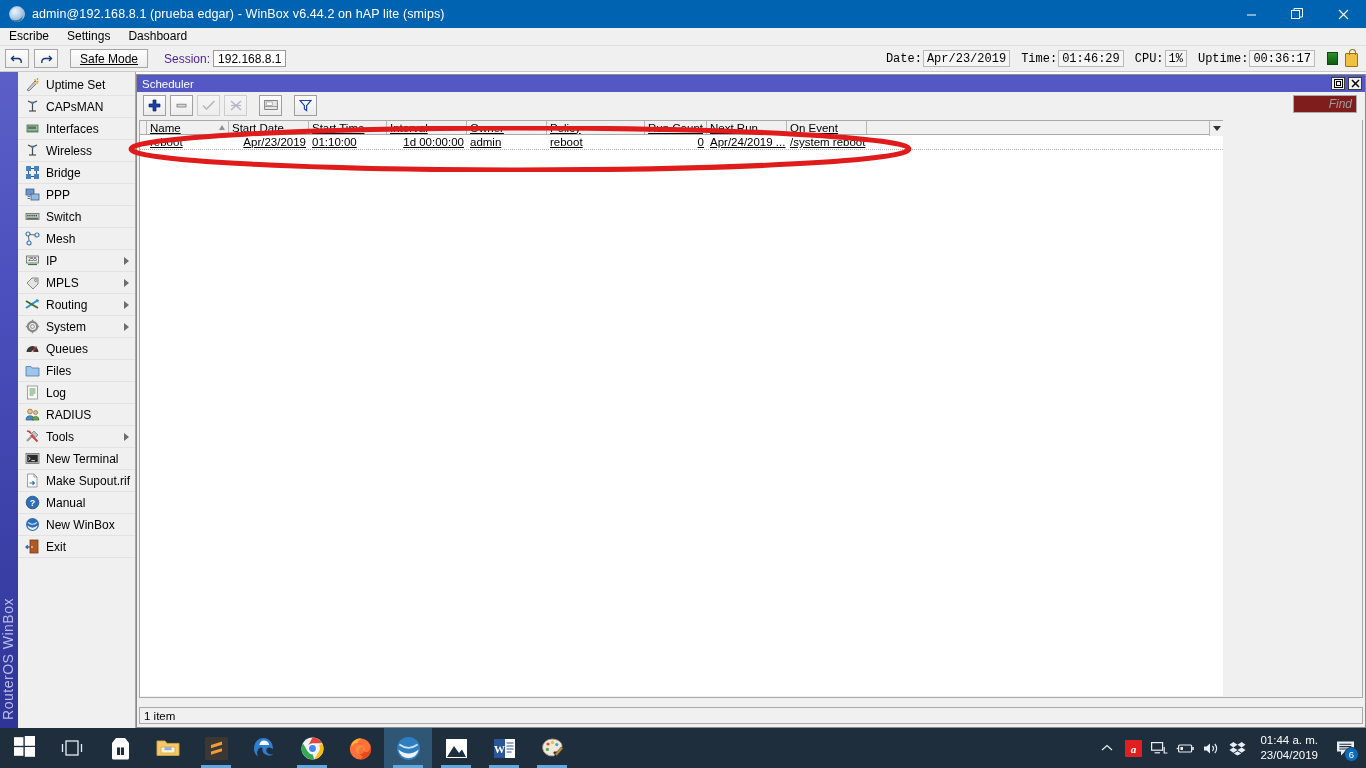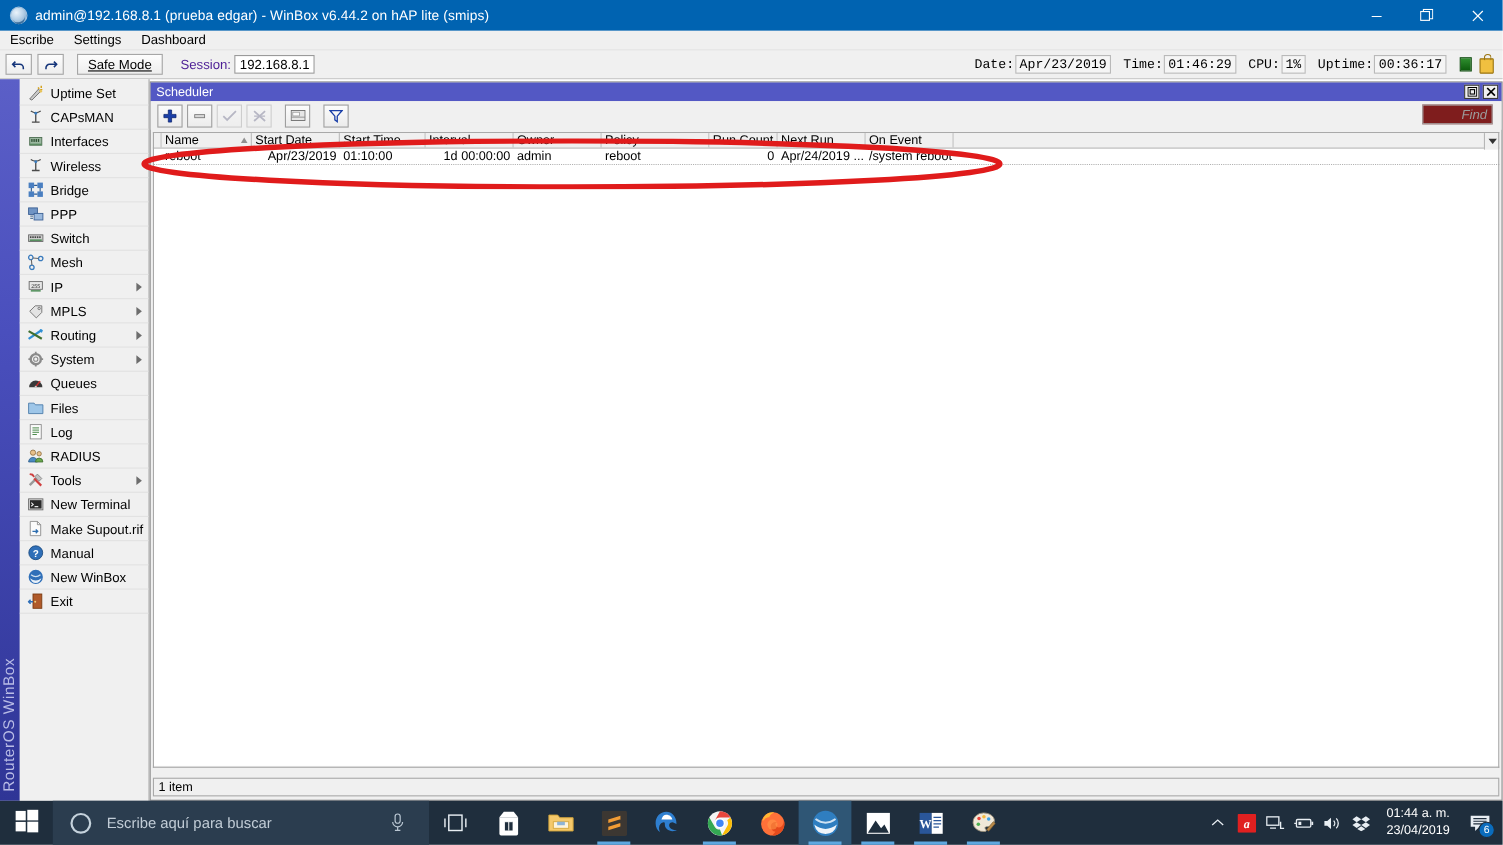--- a/index.html
+++ b/index.html
@@ -196,21 +196,21 @@
   #find-box {
     position: absolute; right: 8px; top: 3px;
     width: 64px; height: 18px;
     background: #7f1d1d; border: 1px solid #aaaaaa;
     display: flex; align-items: center; justify-content: flex-end;
     padding-right: 4px;
     color: #9c9c9c; font-style: italic; font-size: 12px;
   }
 
   
-  #sch-table { position: absolute; left: 2px; top: 45px; width: 1224px; }
+  #sch-table { position: absolute; left: 2px; top: 45px; width: 1084px; text-decoration: underline; }
   #thead {
     height: 15px; display: flex;
     background: #f0f0f0;
     border-top: 1px solid #a9a9a9;
     border-bottom: 1px solid #a9a9a9;
     position: relative;
   }
   #thead .corner-cell {
     width: 8px; border-right: 1px solid #b6b6b6; flex: 0 0 8px;
     background: #f0f0f0;
@@ -796,31 +796,20 @@
     <span>
       <svg width="21" height="21" viewBox="0 0 21 21">
         <rect x="0" y="1.2" width="9.4" height="8.6" fill="#ffffff"></rect>
         <rect x="10.8" y="0" width="10.2" height="9.8" fill="#ffffff"></rect>
         <rect x="0" y="11.2" width="9.4" height="8.6" fill="#ffffff"></rect>
         <rect x="10.8" y="11" width="10.2" height="9.8" fill="#ffffff"></rect>
       </svg>
     </span>
   </div>
 
-  <div id="search-box">
-    <span class="cortana"></span>
-    <span class="placeholder">Escribe aquí para buscar</span>
-    <span class="mic">
-      <svg width="13" height="17" viewBox="0 0 13 17">
-        <rect x="4.2" y="1" width="4.6" height="8.4" rx="2.3" fill="none" stroke="#b9c6d2" stroke-width="1.1"></rect>
-        <path d="M2 8.2 a4.5 4.5 0 0 0 9 0" fill="none" stroke="#b9c6d2" stroke-width="1.1"></path>
-        <path d="M6.5 12.8 v3 M4 15.8 h5" stroke="#b9c6d2" stroke-width="1.1"></path>
-      </svg>
-    </span>
-  </div>
 
   <div class="tb-icon-btn">
     <svg width="22" height="18" viewBox="0 0 22 18">
       <rect x="5" y="2" width="12" height="14" fill="none" stroke="#e8eef3" stroke-width="1.3"></rect>
       <path d="M1.5 5 v8 M20.5 5 v8" stroke="#e8eef3" stroke-width="1.3"></path>
     </svg>
   </div>
 
   <div class="tb-icon-btn">
     <svg width="23" height="23" viewBox="0 0 23 23">

